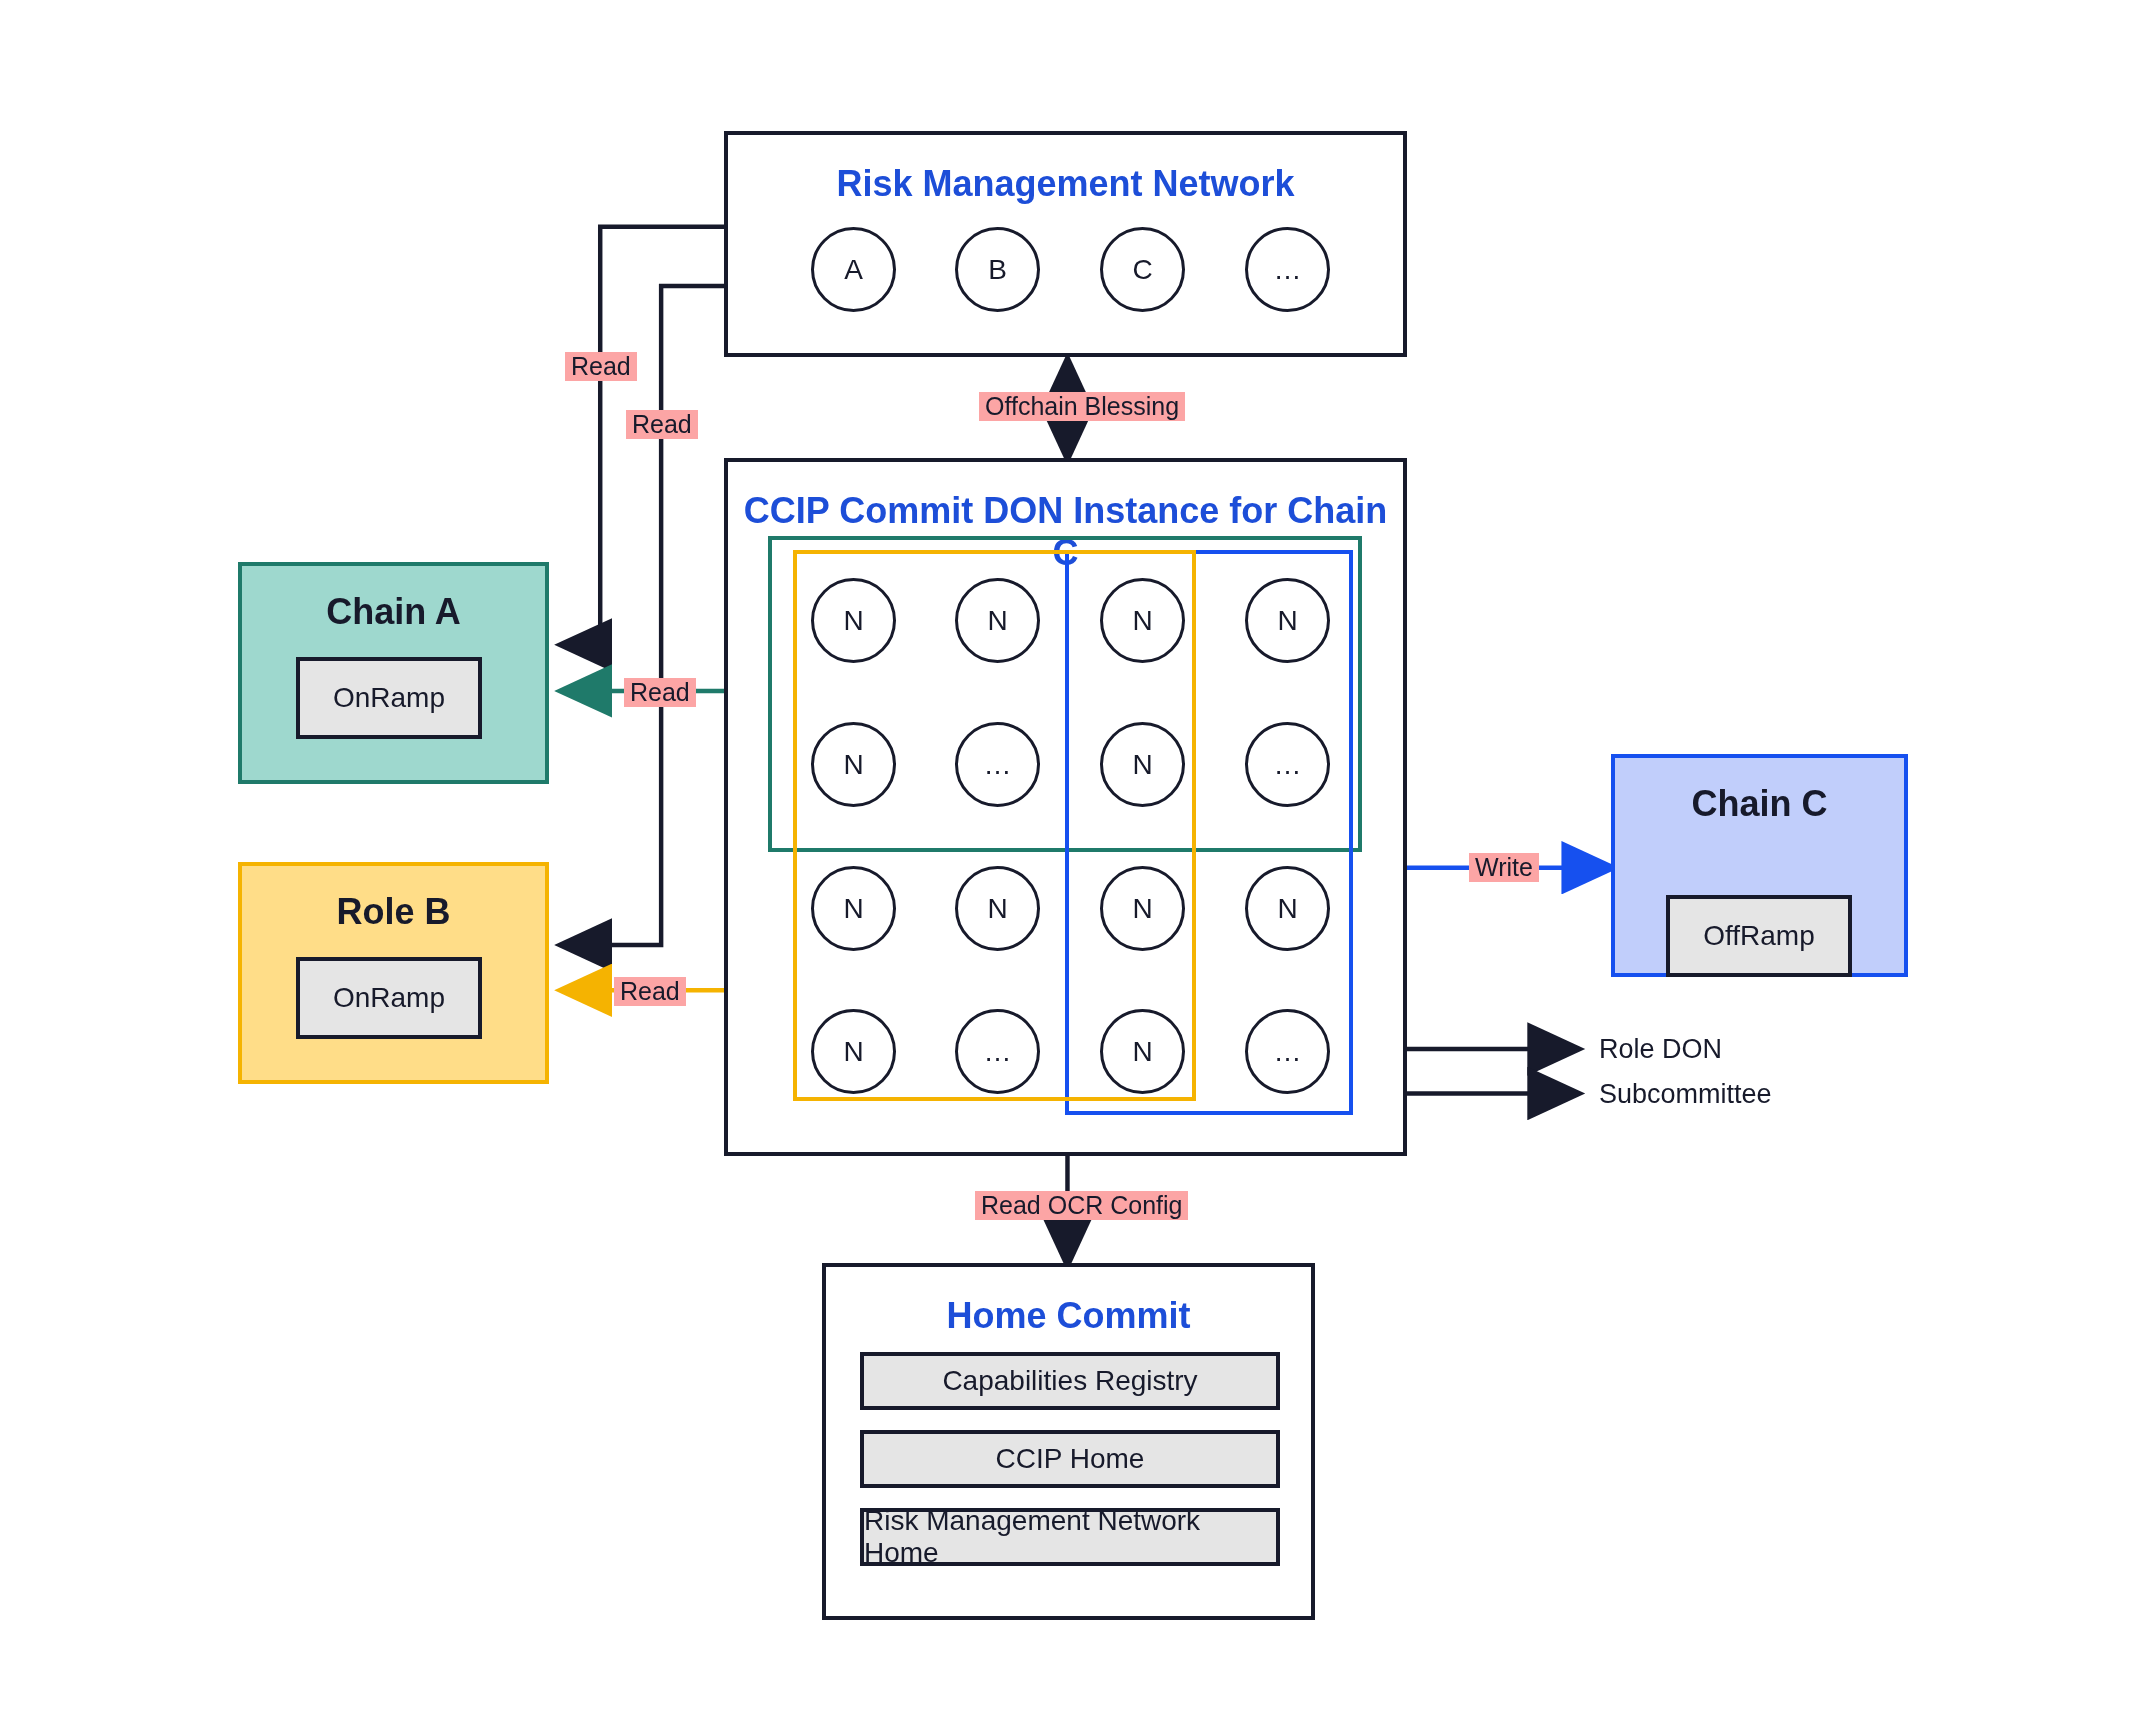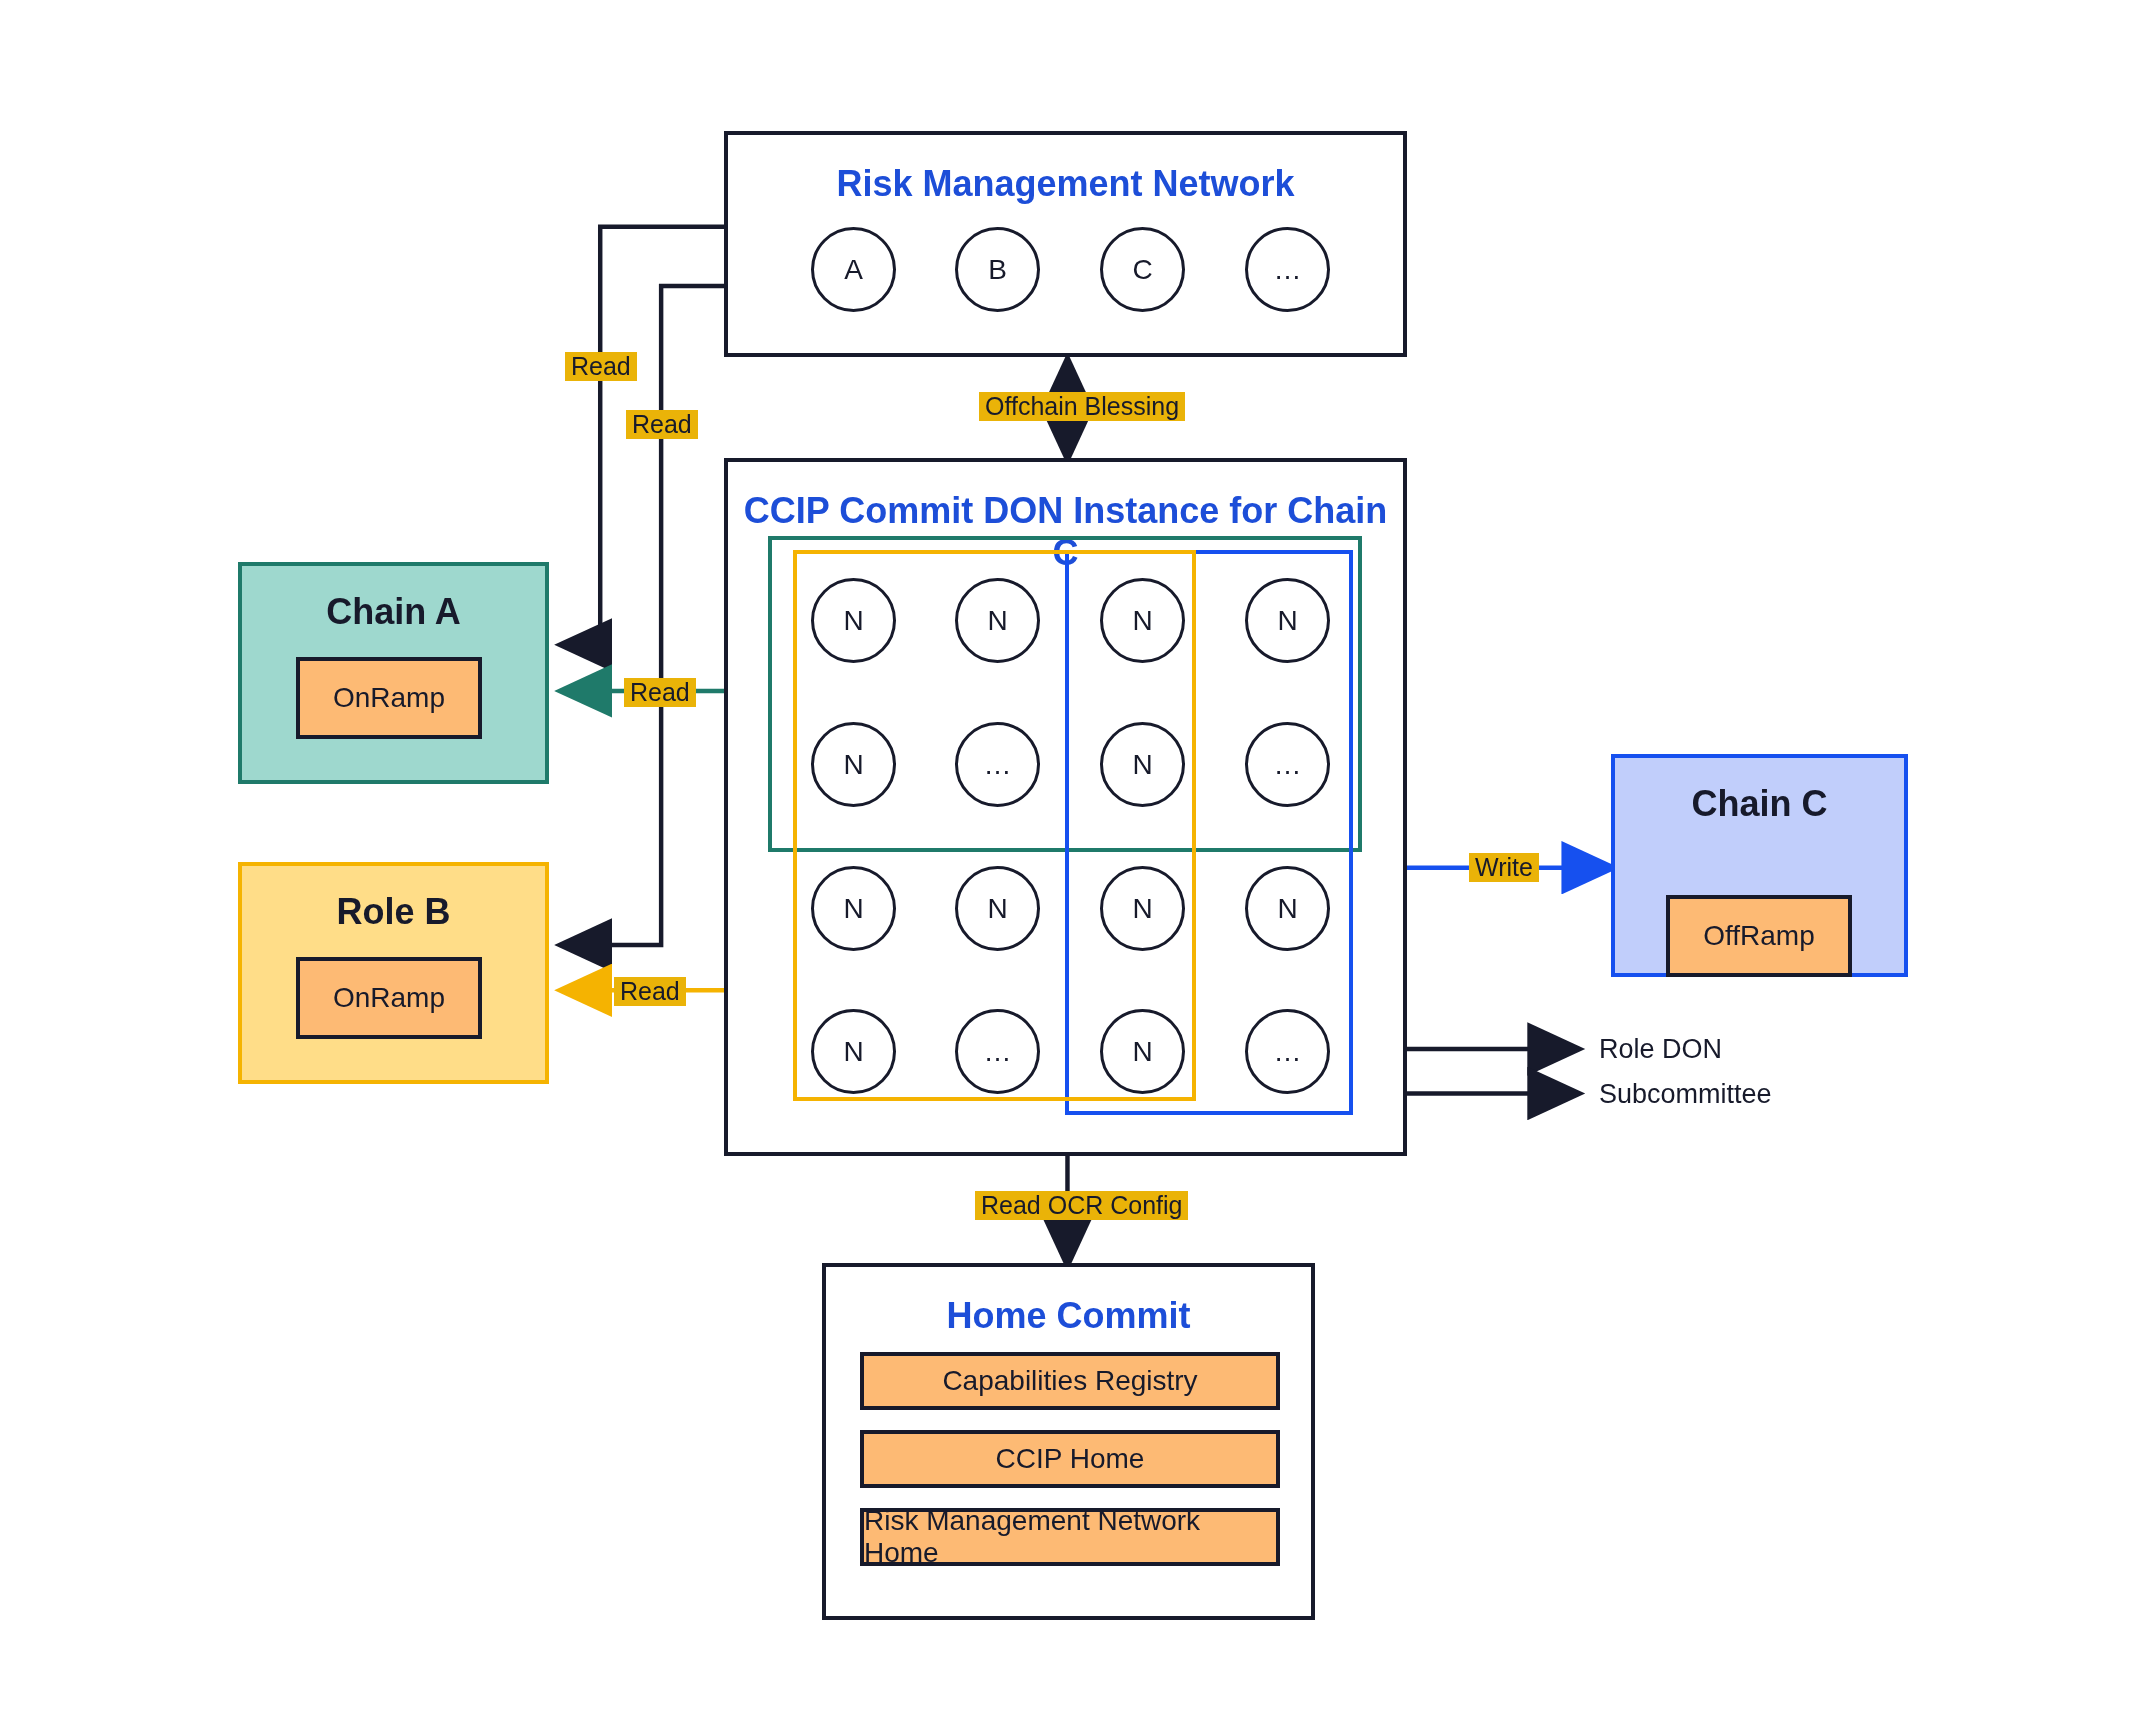--- a/index.html
+++ b/index.html
@@ -10,27 +10,27 @@
   .box{position:absolute;box-sizing:border-box;}
   .plainbox{border:4.5px solid #171a2b;background:#ffffff;}
   .boxtitle{position:absolute;left:0;right:0;text-align:center;font-weight:bold;color:#1d4ed8;}
 
   .node{position:absolute;box-sizing:border-box;border:3.7px solid #171a2b;border-radius:50%;
         background:#ffffff;display:flex;align-items:center;justify-content:center;
         font-size:28px;color:#171a2b;}
 
   .grpbox{position:absolute;box-sizing:border-box;background:transparent;}
 
-  .chip{position:absolute;box-sizing:border-box;border:4.5px solid #171a2b;background:#fdba74;
+  .chip{position:absolute;box-sizing:border-box;border:4.5px solid #171a2b;background:#e5e5e5;
         display:flex;align-items:center;justify-content:center;font-size:28px;color:#171a2b;}
 
   .chainbox{position:absolute;box-sizing:border-box;}
   .chaintitle{position:absolute;left:0;right:0;text-align:center;font-weight:bold;font-size:36px;color:#171a2b;}
 
-  .wlabel{position:absolute;font-size:25px;color:#171a2b;background:#eab308;padding:0 6px;white-space:nowrap;}
+  .wlabel{position:absolute;font-size:25px;color:#171a2b;background:#fca5a5;padding:0 6px;white-space:nowrap;}
   .sidelabel{position:absolute;font-size:27px;color:#171a2b;white-space:nowrap;}
 </style>
 </head>
 <body>
 
 <div id="stage">
 
   <svg id="wires" viewBox="0 0 2866 2330" width="2129" height="1731">
     <defs>
       <marker id="ah-black" markerWidth="14" markerHeight="12" refX="11" refY="6" orient="auto" markerUnits="strokeWidth">

